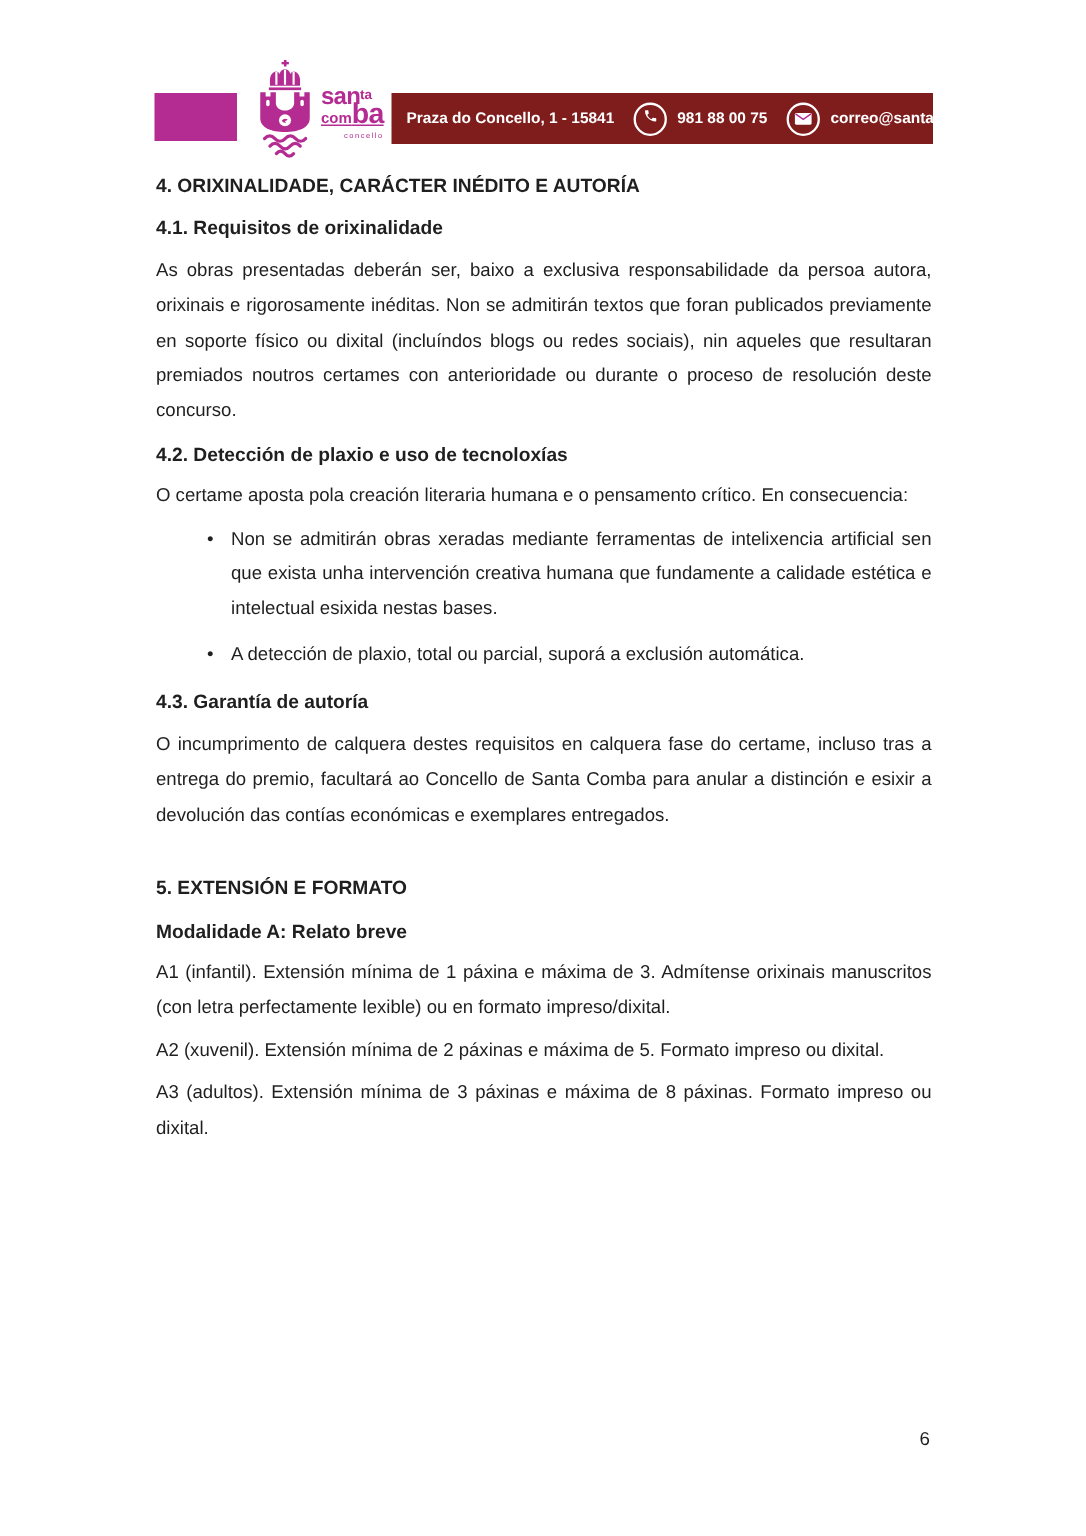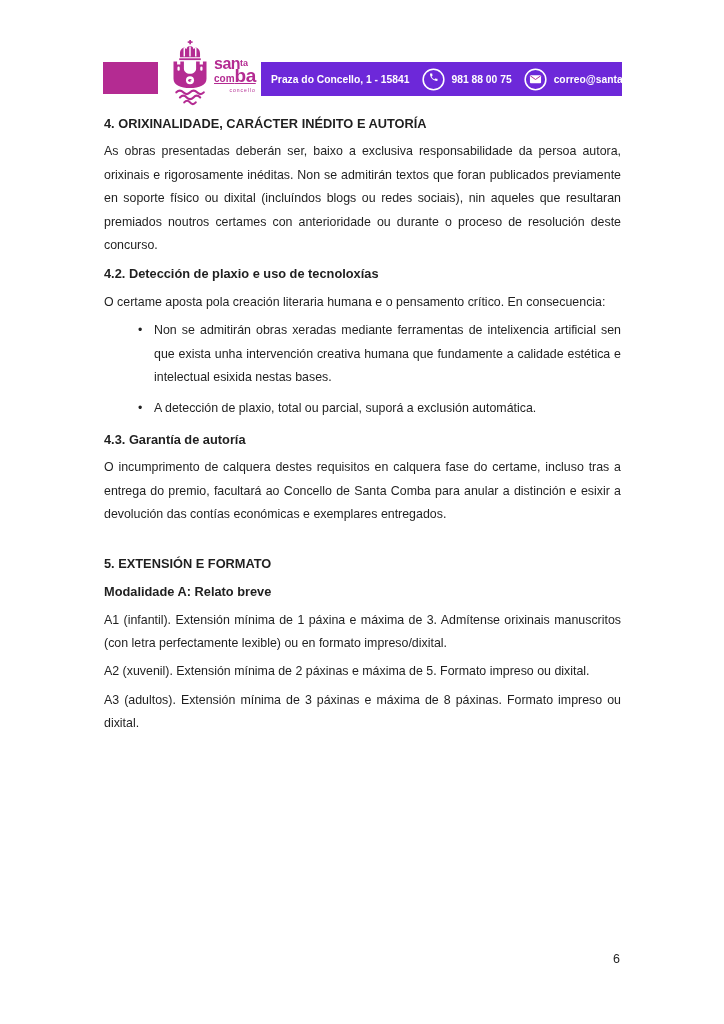--- a/index.html
+++ b/index.html
@@ -27,21 +27,21 @@
   .lt-row2 { line-height: 16px; margin-top: -3px; text-decoration: underline; }
   .lt-big1 { font-size: 16px; letter-spacing: -0.5px; }
   .lt-sm1  { font-size: 9px; vertical-align: 3px; }
   .lt-sm2  { font-size: 10px; }
   .lt-big2 { font-size: 19px; letter-spacing: -0.5px; }
   .lt-tiny { font-size: 5px; font-weight: 400; letter-spacing: 1px; line-height: 6px; text-align: right; }
 
   .contact-bar {
     position: absolute; left: 261px; top: 62px;
     width: 361px; height: 34px;
-    background: #6d28d9;
+    background: #7f1d1d;
     display: flex; align-items: center;
     padding: 0 10px; box-sizing: border-box;
     color: #ffffff;
   }
   .contact-text { font-size: 10.3px; font-weight: 700; white-space: nowrap; }
   .cicon { margin: 0 7px 0 12px; flex: 0 0 auto; display: block; }
 
   
   .content {
     position: absolute; left: 104px; top: 112px; width: 517px;
@@ -131,20 +131,21 @@
         </g>
       </svg>
       <span class="contact-text">correo@santacomba.es</span>
     </div>
   </header>
 
   <main class="content">
 
     <h1>4. ORIXINALIDADE, CARÁCTER INÉDITO E AUTORÍA</h1>
 
+    <h2>4.1. Requisitos de orixinalidade</h2>
     <p>As obras presentadas deberán ser, baixo a exclusiva responsabilidade da persoa autora, orixinais e rigorosamente inéditas. Non se admitirán textos que foran publicados previamente en soporte físico ou dixital (incluíndos blogs ou redes sociais), nin aqueles que resultaran premiados noutros certames con anterioridade ou durante o proceso de resolución deste concurso.</p>
 
     <h2>4.2. Detección de plaxio e uso de tecnoloxías</h2>
     <p>O certame aposta pola creación literaria humana e o pensamento crítico. En consecuencia:</p>
     <ul>
       <li>Non se admitirán obras xeradas mediante ferramentas de intelixencia artificial sen que exista unha intervención creativa humana que fundamente a calidade estética e intelectual esixida nestas bases.</li>
       <li>A detección de plaxio, total ou parcial, suporá a exclusión automática.</li>
     </ul>
 
     <h2>4.3. Garantía de autoría</h2>

